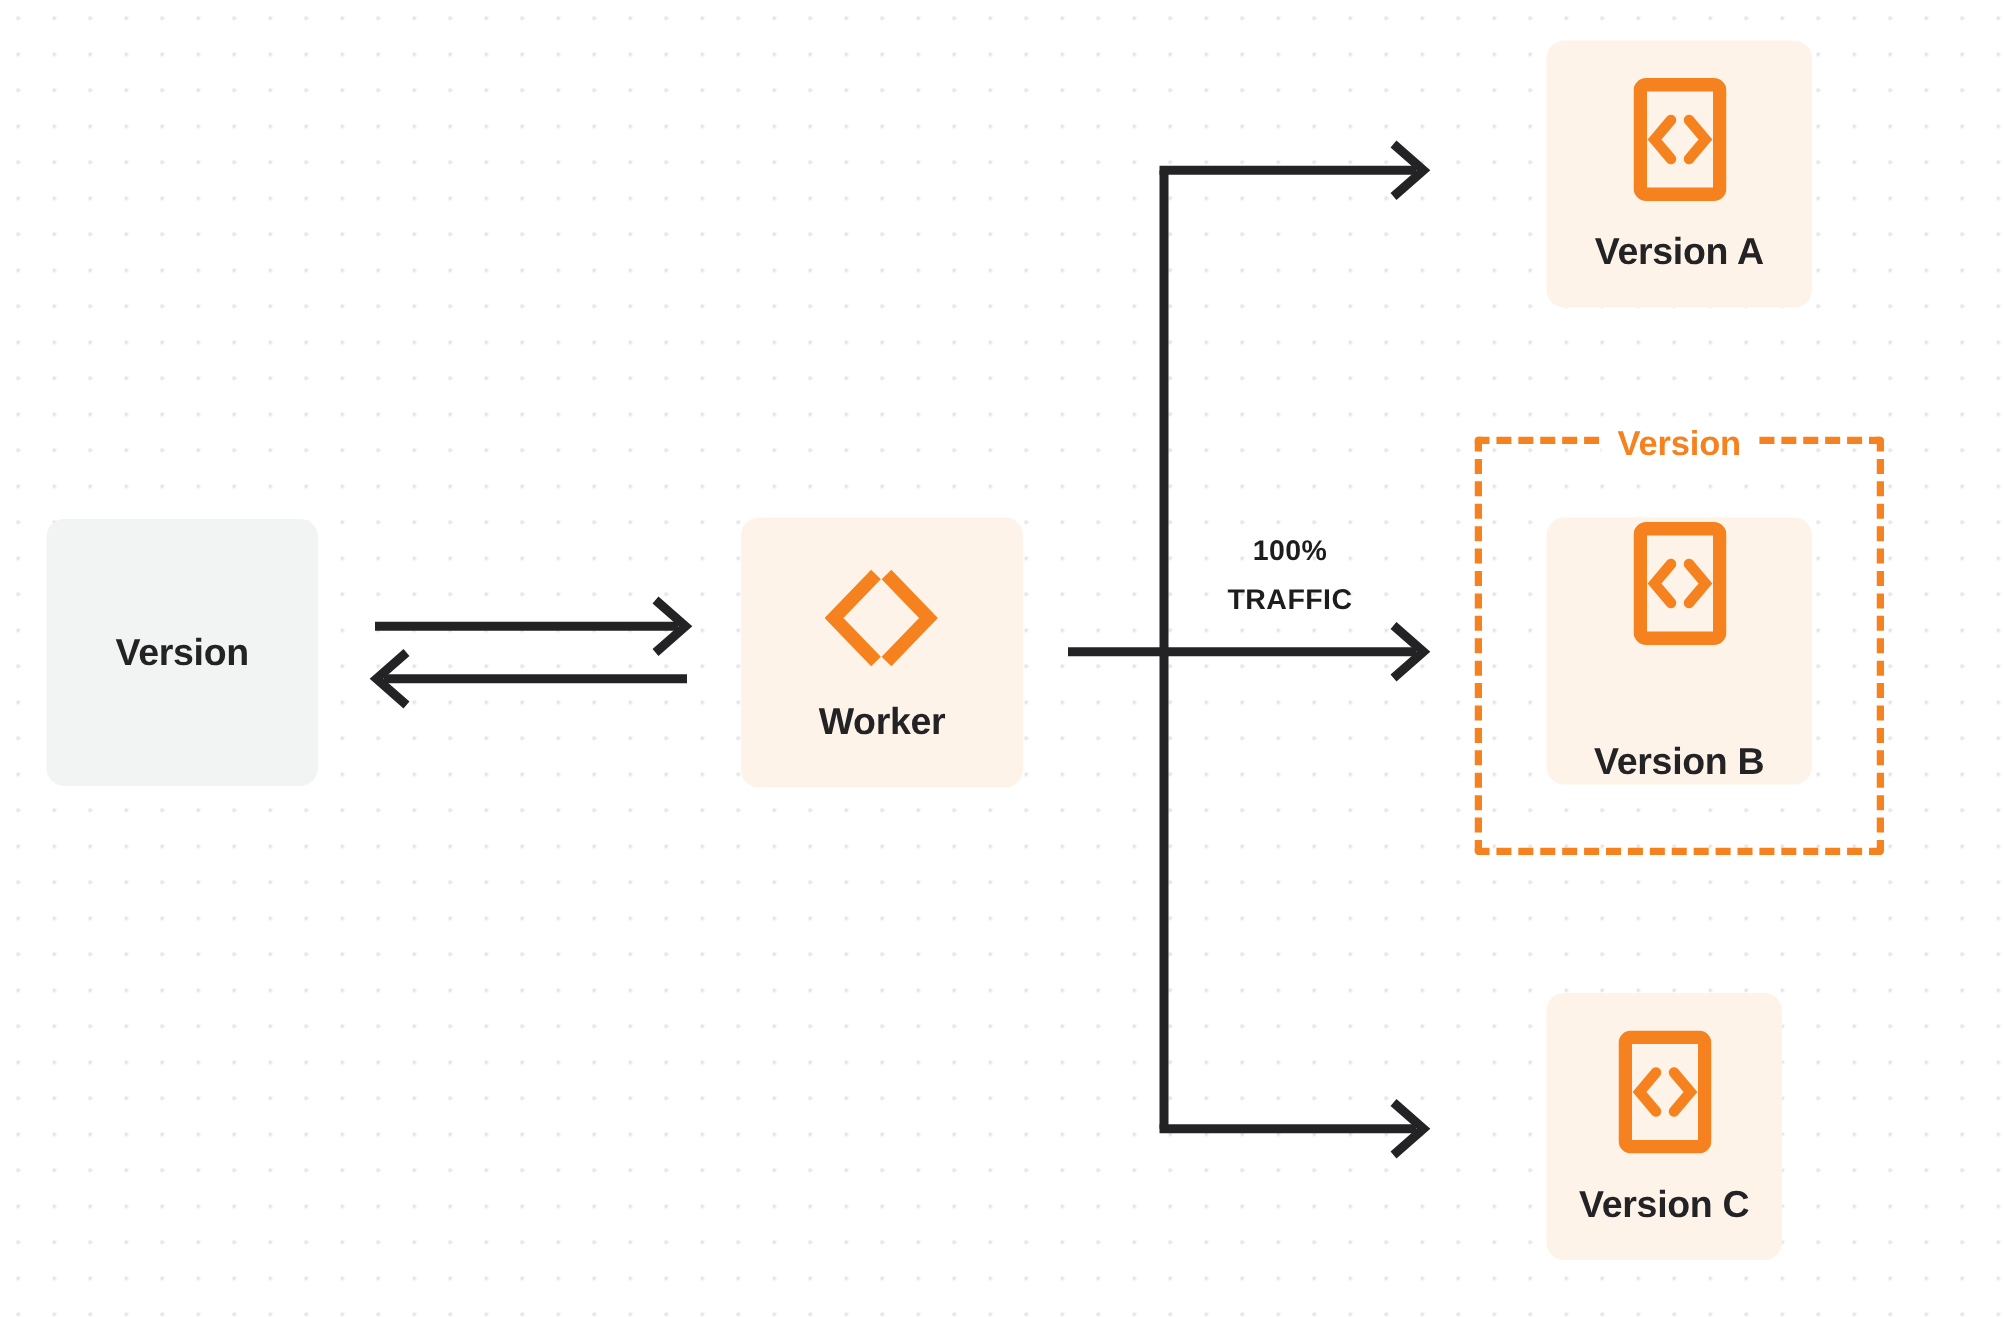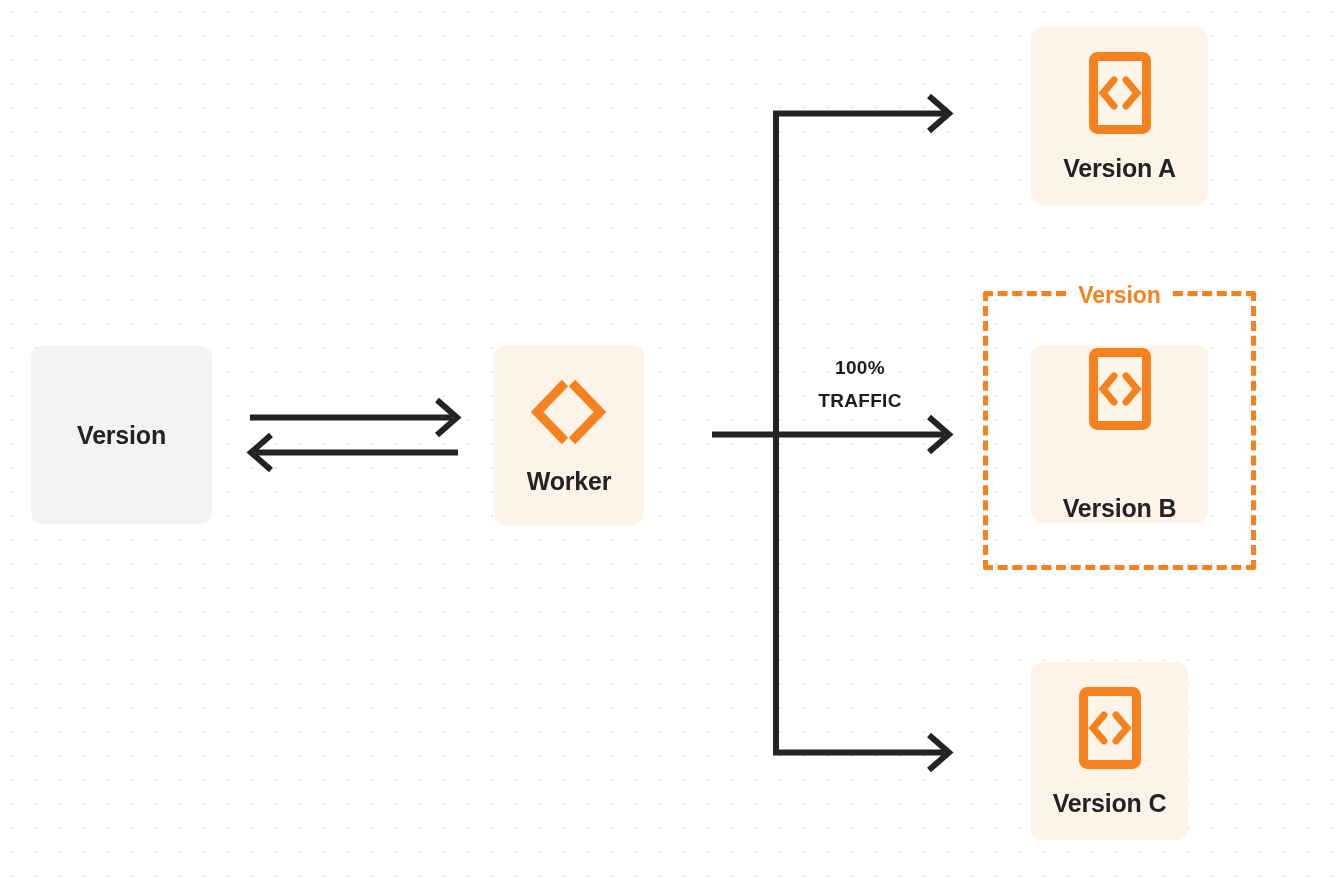--- a/index.html
+++ b/index.html
@@ -150,21 +150,21 @@
 
   <div class="traffic-caption" style="left:786px; top:351px; width:148px;">
     <div>100%</div>
     <div>TRAFFIC</div>
   </div>
 
   <div class="node node-client" style="left:31px; top:346px; width:181px; height:178px;">
     <span class="node-label">Version</span>
   </div>
 
-  <div class="node node-worker" style="left:494px; top:345px; width:150px; height:180px;">
+  <div class="node node-worker" style="left:494px; top:345px; width:188px; height:180px;">
     <span class="node-icon">
       <svg width="76" height="70" viewBox="0 0 76 70" aria-hidden="true">
         <path d="M 34 6 L 6 35 L 34 64" fill="none" stroke="#f6821f" stroke-width="9" stroke-linecap="butt" stroke-linejoin="miter"></path>
         <path d="M 41 6 L 69 35 L 41 64" fill="none" stroke="#f6821f" stroke-width="9" stroke-linecap="butt" stroke-linejoin="miter"></path>
       </svg>
     </span>
     <span class="node-label">Worker</span>
   </div>
 
   <div class="node node-version" style="left:1031px; top:27px; width:177px; height:178px;">

